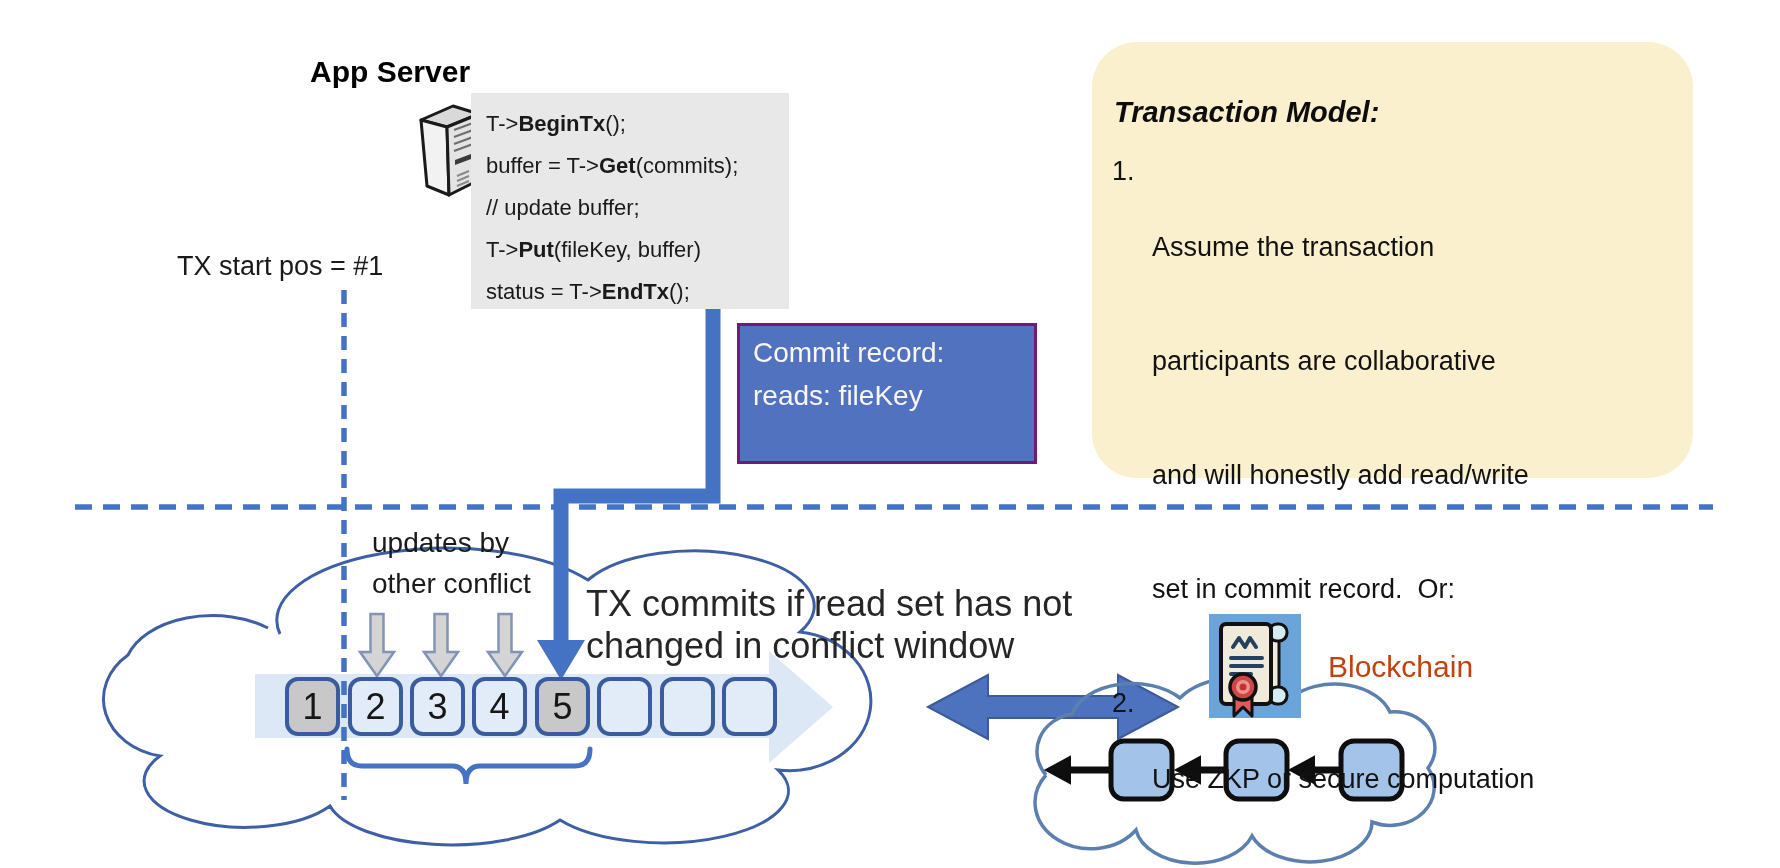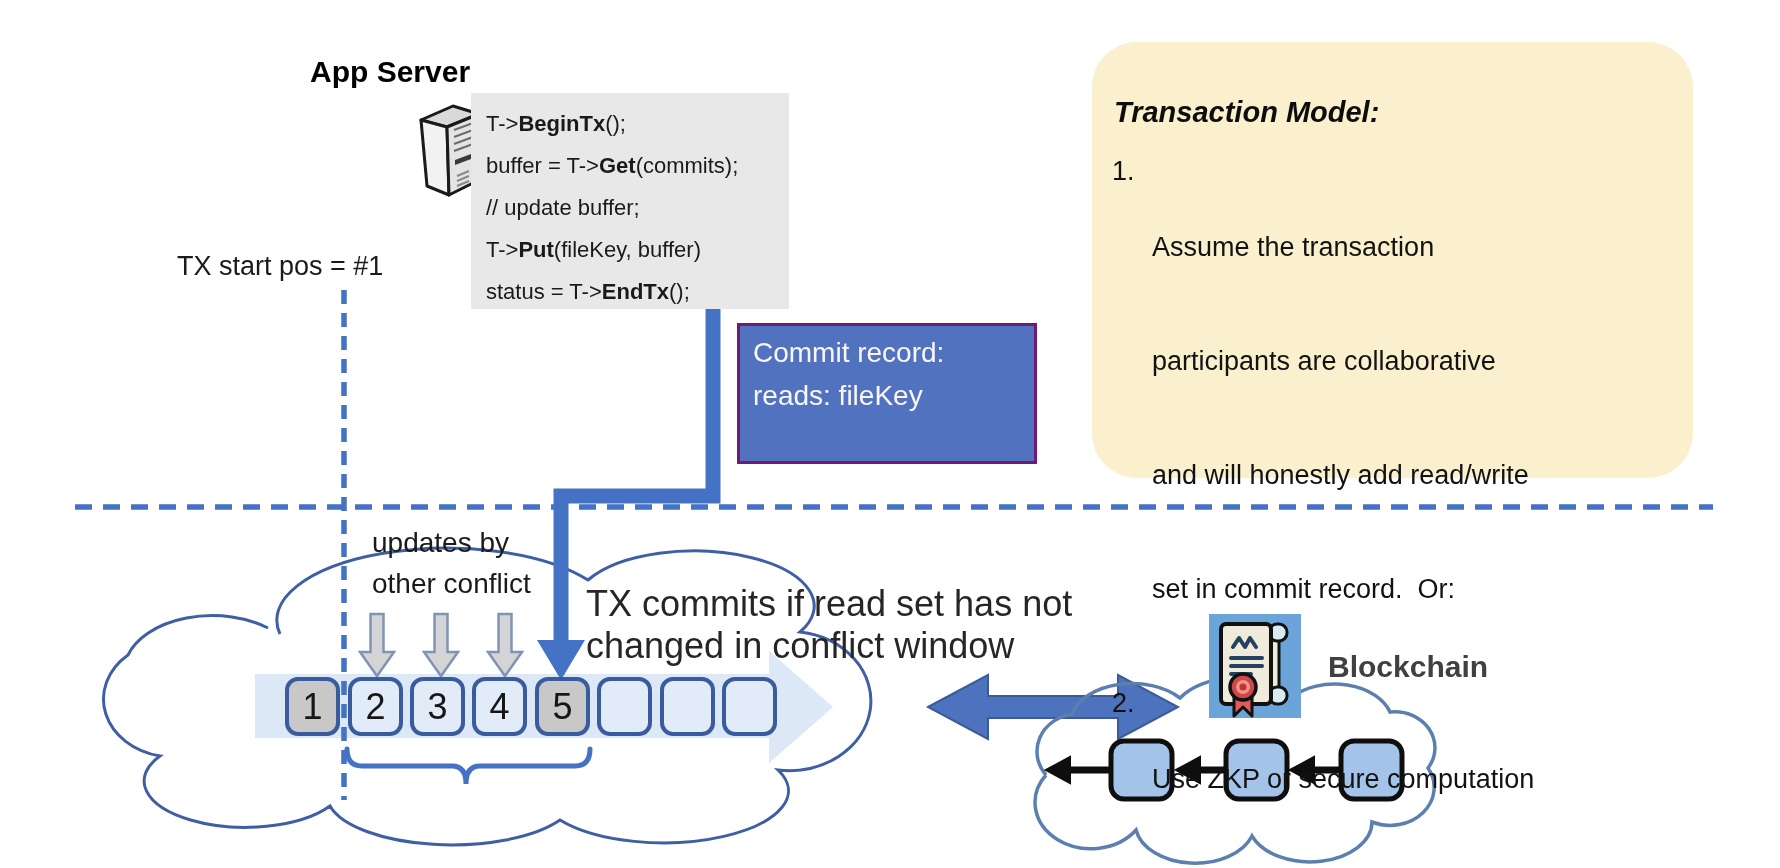--- a/index.html
+++ b/index.html
@@ -20,21 +20,21 @@
   .panel-title{left:1114px;top:96px;font-size:29px;font-weight:bold;font-style:italic;color:#0d0d0d;}
   .panel-list{left:1112px;top:152px;font-size:27px;line-height:38px;color:#121212;}
   .panel-item{display:flex;}
   .panel-num{width:40px;flex:0 0 40px;}
   .panel-lines{width:470px;white-space:pre-wrap;}
   
   .txstart{left:177px;top:251px;font-size:27px;}
   .updates{left:352px;top:522px;font-size:28px;line-height:41px;margin-left:20px;}
   .committext{left:586px;top:583px;font-size:36px;line-height:42px;color:#262626;}
   .conflict{left:346px;top:792px;font-size:31px;font-weight:bold;color:#000;}
-  .bclabel{left:1328px;top:650px;font-size:30px;font-weight:bold;color:#404040;}
+  .bclabel{left:1328px;top:650px;font-size:30px;font-weight:normal;color:#c2410c;}
   
   .tbox{position:absolute;top:677px;width:55px;height:59px;box-sizing:border-box;
         border:4px solid #3A5C9E;border-radius:13px;background:#E2EBF8;
         display:flex;align-items:center;justify-content:center;font-size:36px;color:#161616;}
   .tbox.gray{background:#C8C8C8;}
 </style>
 </head>
 <body>
 
 <div id="slide">

